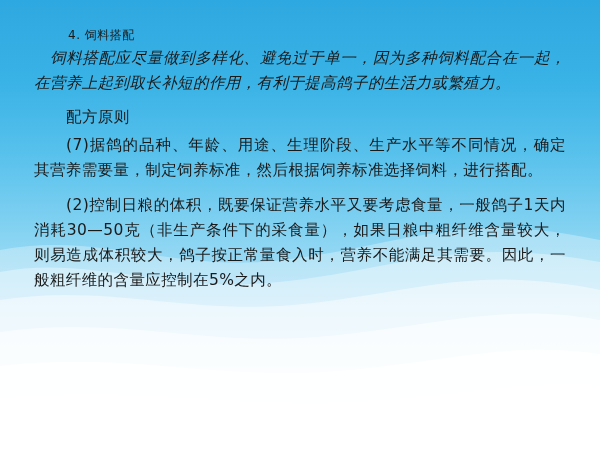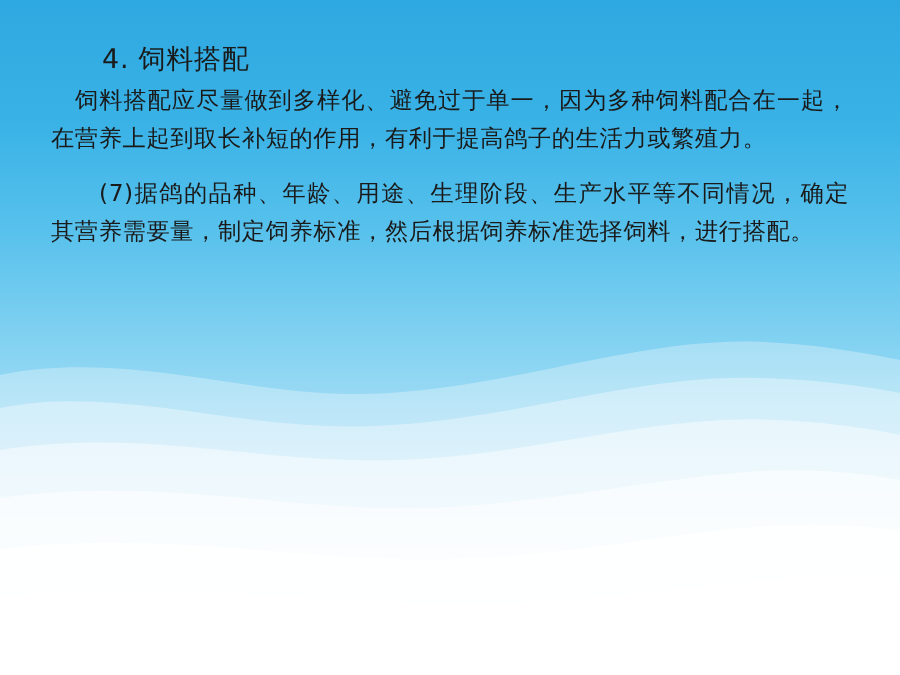--- a/index.html
+++ b/index.html
@@ -32,34 +32,34 @@
     left: 0;
     top: 0;
     width: 600px;
     height: 450px;
     box-sizing: border-box;
     padding: 26px 34px 10px 34px;
     color: #1a1a1a;
     font-family: "DejaVu Sans", sans-serif;
   }
   .heading {
-    font-size: 18px;
+    font-size: 12px;
     line-height: 1.5;
     margin: 0 0 2px 0;
     padding-left: 34px;
     letter-spacing: 0.5px;
   }
   .para {
     font-size: 15.5px;
     line-height: 1.62;
     margin: 0;
     letter-spacing: 0.4px;
     text-align: justify;
   }
-  .indent1 { text-indent: 16px; }
+  .indent1 { text-indent: 16px; font-style: italic; }
   .indent2 { text-indent: 32px; }
   .spacer-sm { height: 9px; }
   .spacer-xs { height: 3px; }
 </style>
 </head>
 <body>
 
 <div class="slide">
 
   <svg class="wave-layer" viewBox="0 0 600 450" preserveAspectRatio="none" xmlns="http://www.w3.org/2000/svg">
@@ -68,18 +68,20 @@
     <path d="M0,300 C100,284 180,312 280,306 C370,300 440,276 520,280 C556,282 582,286 600,290 L600,450 L0,450 Z" fill="#ffffff" opacity="0.45"></path>
     <path d="M0,332 C110,316 200,344 300,338 C400,332 470,310 548,314 C572,315 588,318 600,320 L600,450 L0,450 Z" fill="#ffffff" opacity="0.55"></path>
     <path d="M0,366 C120,352 210,378 320,372 C420,366 490,346 560,350 C580,351 592,353 600,354 L600,450 L0,450 Z" fill="#ffffff" opacity="0.7"></path>
     <path d="M0,398 C130,386 230,406 340,402 C440,398 510,382 580,384 C590,384 596,385 600,386 L600,450 L0,450 Z" fill="#ffffff" opacity="0.9"></path>
   </svg>
 
   <div class="content">
     <p class="heading">4. 饲料搭配</p>
     <p class="para indent1">饲料搭配应尽量做到多样化、避免过于单一，因为多种饲料配合在一起，在营养上起到取长补短的作用，有利于提高鸽子的生活力或繁殖力。</p>
     <div class="spacer-sm"></div>
+    <p class="para indent2">配方原则</p>
     <div class="spacer-xs"></div>
     <p class="para indent2">(7)据鸽的品种、年龄、用途、生理阶段、生产水平等不同情况，确定其营养需要量，制定饲养标准，然后根据饲养标准选择饲料，进行搭配。</p>
     <div class="spacer-sm"></div>
+    <p class="para indent2">(2)控制日粮的体积，既要保证营养水平又要考虑食量，一般鸽子1天内消耗30—50克（非生产条件下的采食量），如果日粮中粗纤维含量较大，则易造成体积较大，鸽子按正常量食入时，营养不能满足其需要。因此，一般粗纤维的含量应控制在5%之内。</p>
   </div>
 
 </div>
 
 </body></html>

